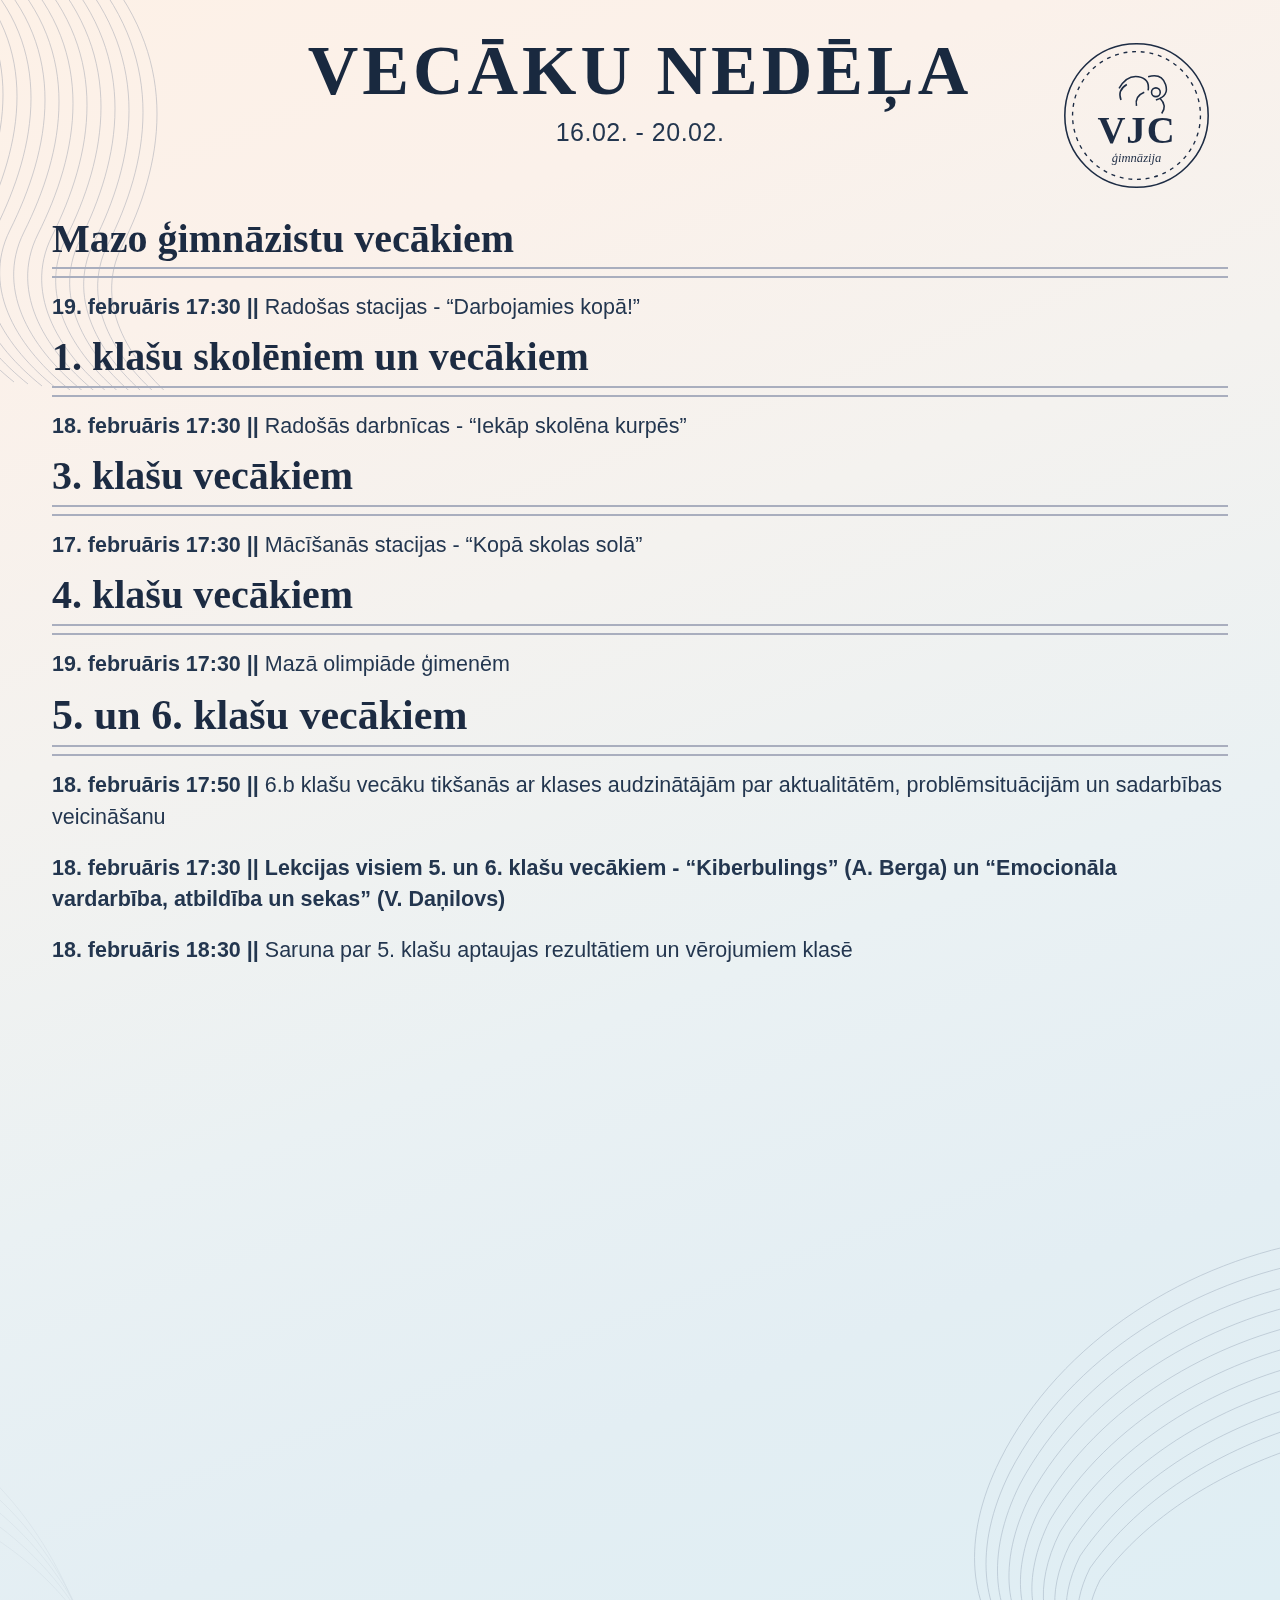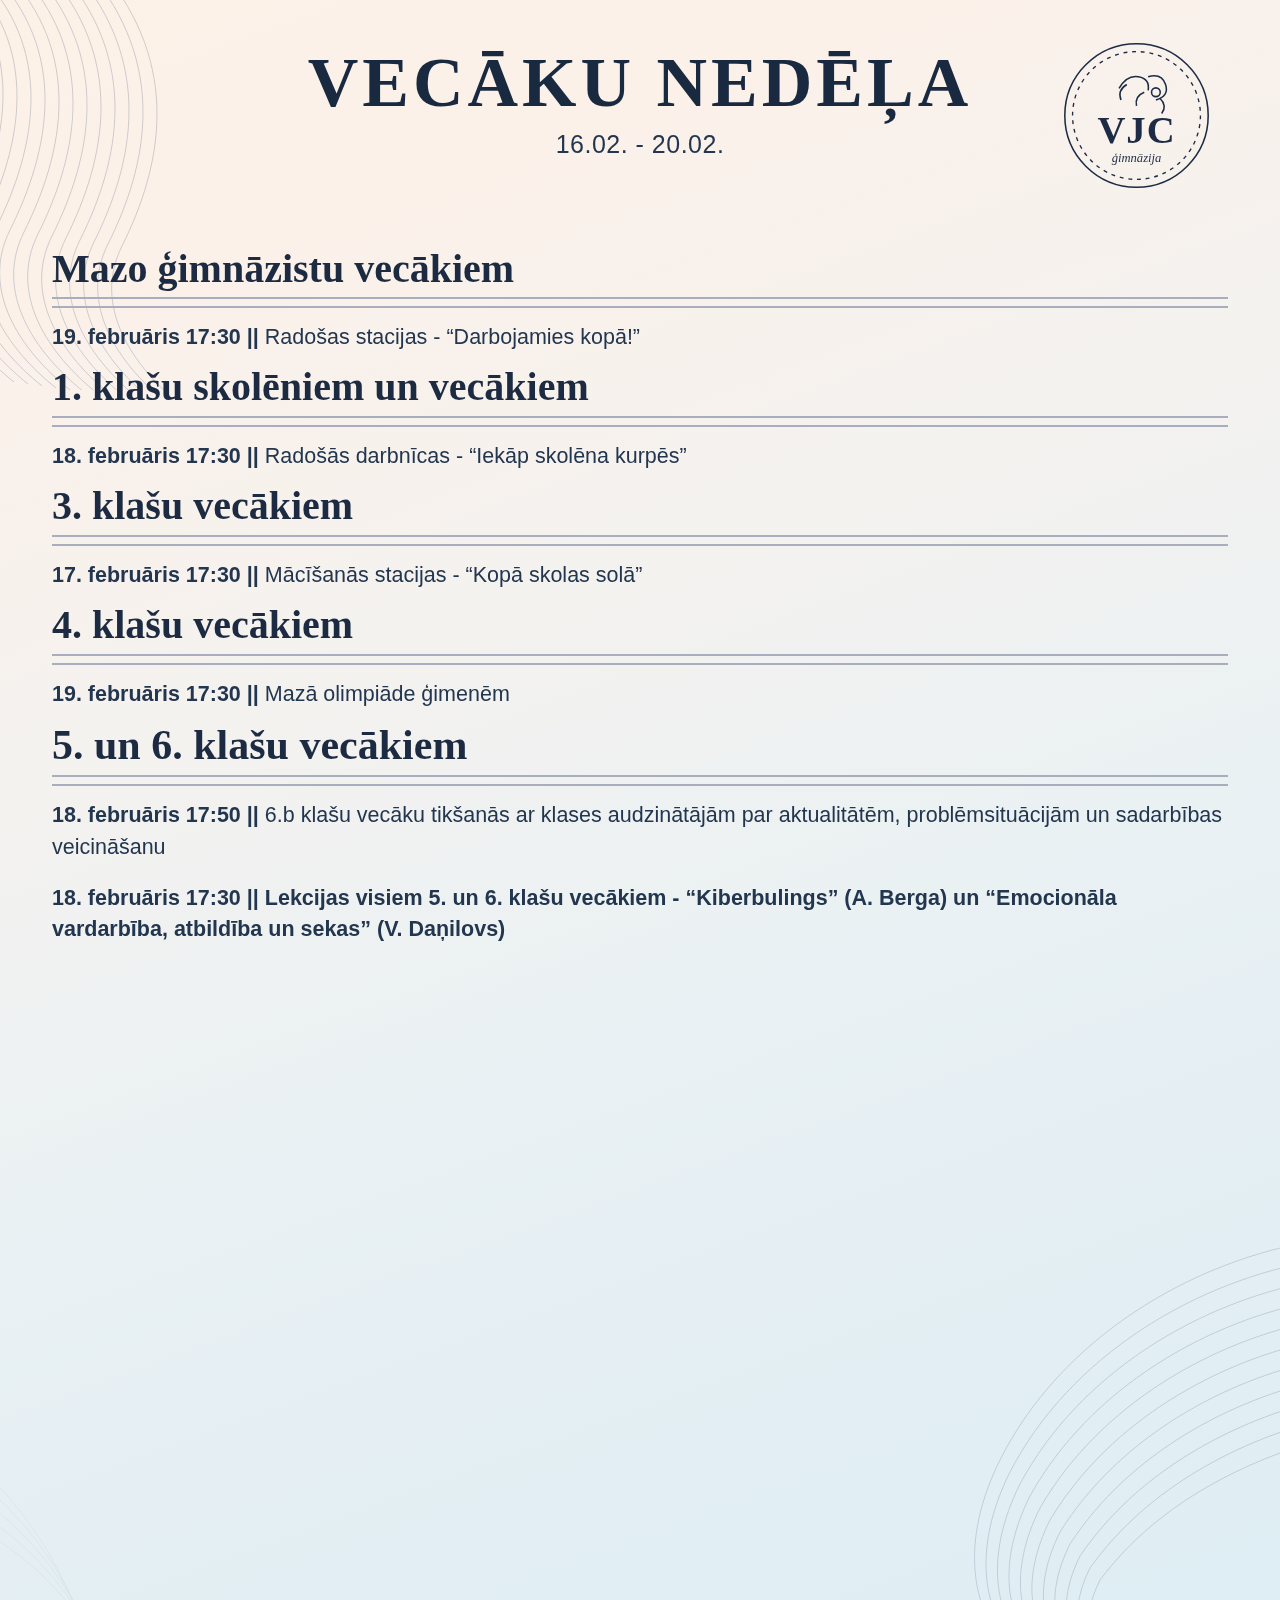--- a/index.html
+++ b/index.html
@@ -39,21 +39,21 @@
     left: -120px;
     bottom: -120px;
     width: 420px;
     height: 360px;
     opacity: .35;
   }
 
   
   .header {
     position: relative;
-    padding-top: 46px;
+    padding-top: 34px;
     text-align: center;
     z-index: 3;
   }
   .main-title {
     font-family: "Liberation Serif", serif;
     font-size: 70px;
     letter-spacing: 4px;
     font-weight: 700;
     color: #19293f;
     margin: 0;
@@ -92,21 +92,21 @@
     right: 66px;
     width: 155px;
     height: 155px;
     z-index: 4;
   }
 
   
   .content {
     position: relative;
     z-index: 3;
-    margin: 88px 52px 0 52px;
+    margin: 70px 52px 0 52px;
   }
   .section {
     margin-bottom: 6px;
   }
   .section-heading {
     font-family: "Liberation Serif", serif;
     font-size: 40px;
     font-weight: 700;
     color: #1c2b42;
     line-height: 1.12;
@@ -240,15 +240,18 @@
 
   <div class="section big last">
     <div class="section-heading">5. un 6. klašu vecākiem</div>
     <div class="heading-rule"></div>
     <div class="entry">
       <span class="lead">18. februāris 17:50 ||</span><span> 6.b klašu vecāku tikšanās ar klases audzinātājām par aktualitātēm, problēmsituācijām un sadarbības veicināšanu</span>
     </div>
     <div class="entry bold-all">
       <span class="lead">18. februāris 17:30 ||</span><span> Lekcijas visiem 5. un 6. klašu vecākiem - “Kiberbulings” (A. Berga) un “Emocionāla vardarbība, atbildība un sekas” (V. Daņilovs)</span>
     </div>
+    <div class="entry">
+      <span class="lead">18. februāris 18:30 ||</span><span> Saruna par 5. klašu aptaujas rezultātiem un vērojumiem klasē</span>
+    </div>
   </div>
 
 </div>
 
 </body></html>

